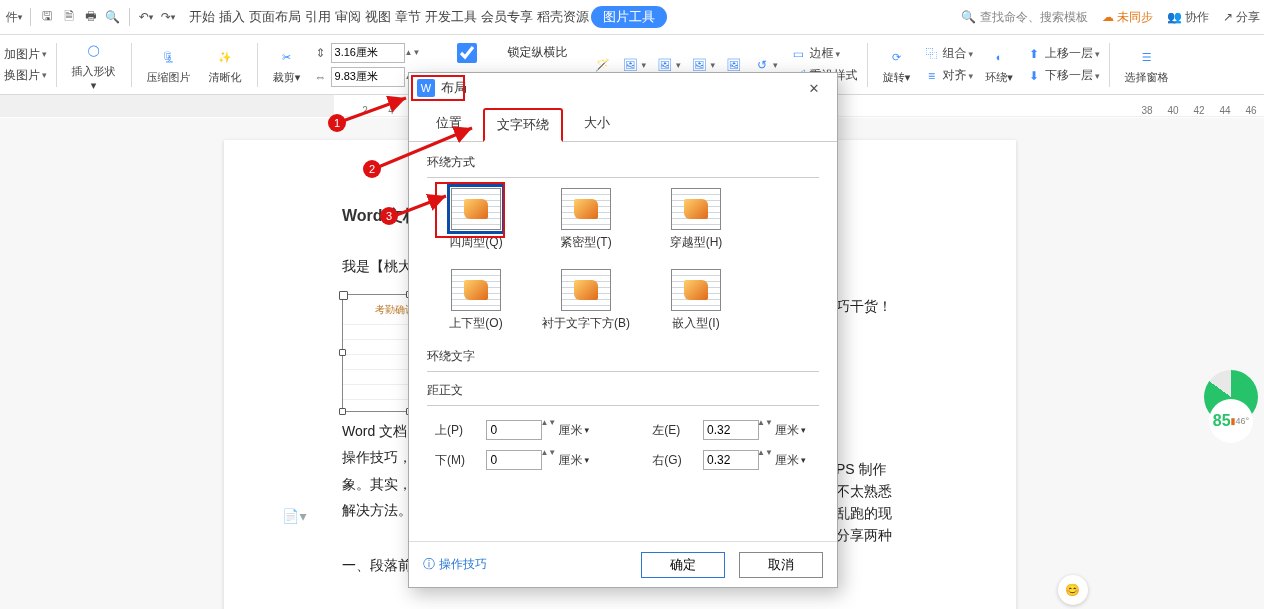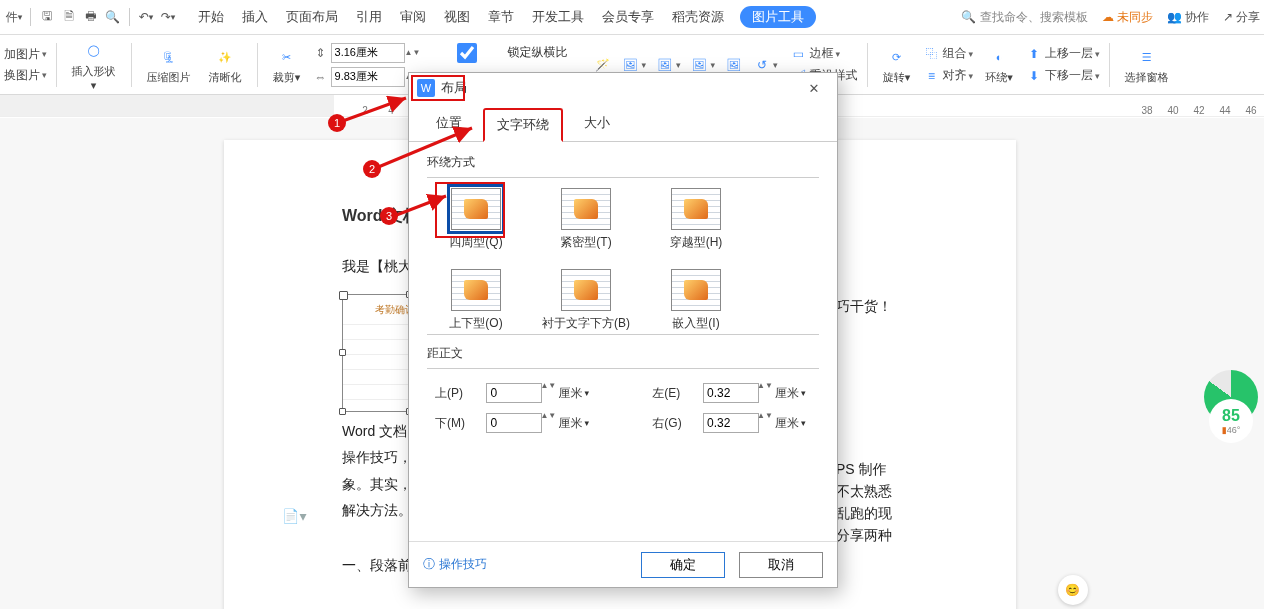--- a/index.html
+++ b/index.html
@@ -2,21 +2,21 @@
 <html><head>
 <meta charset="utf-8">
 <style>
   * { box-sizing: border-box; margin:0; padding:0; font-family: "Microsoft YaHei", Arial, sans-serif; }
   body { width:1264px; height:609px; background:#fff; overflow:hidden; font-size:12px; color:#333; position:relative;}
   
   .topbar { height:35px; border-bottom:1px solid #ddd; display:flex; align-items:center; padding:0 4px;}
   .qat { display:flex; align-items:center; gap:2px; }
   .qat .ic { width:20px; height:20px; display:flex; align-items:center; justify-content:center; color:#555;}
   .qat .sep { width:1px; height:18px; background:#ccc; margin:0 4px;}
-  .tabs { display:flex; align-items:center; gap:14px; margin-left:18px; font-size:13px; color:#444;}
+  .tabs { display:flex; align-items:center; gap:0; margin-left:9px; font-size:13px; color:#444;}
   .tabs .tab { padding:6px 2px; cursor:default;}
   .pill { background:#3a8bff; color:#fff; border-radius:11px; padding:2px 12px; font-size:13px;}
   .topright { margin-left:auto; display:flex; align-items:center; gap:14px; font-size:12px; color:#555;}
   .topright .grp { display:flex; align-items:center; gap:3px;}
   .search { display:flex; align-items:center; gap:4px; color:#888;}
   .orange { color:#e67817;}
   
   .ribbon { height:60px; border-bottom:1px solid #d9d9d9; display:flex; align-items:center; padding:0 0 0 2px; gap:6px; position:relative;}
   .rgrp { display:flex; flex-direction:column; align-items:center; justify-content:center; height:54px; padding:0 6px; font-size:11px; color:#444;}
   .rgrp .icn { width:28px; height:26px; display:flex; align-items:center; justify-content:center; color:#3a8bff;}
@@ -80,21 +80,21 @@
   .dlg-footer .tips { color:#2a77d4; display:flex; align-items:center; gap:4px; font-size:12px;}
   .dlg-footer .btns { margin-left:auto; display:flex; gap:14px;}
   .dlg-footer button { width:84px; height:26px; border:1px solid #888; background:#fff; font-size:13px;}
   .dlg-footer button.primary { border:1px solid #2a77d4;}
   
   .anno { position:absolute; z-index:50; pointer-events:none;}
   .numdot { width:18px; height:18px; border-radius:50%; background:#d11; color:#fff; font-size:11px; display:flex;align-items:center;justify-content:center; position:absolute;}
   .arrow-svg { position:absolute; overflow:visible;}
   
   .gauge { position:absolute; right:6px; top:370px; width:54px; height:54px; border-radius:50%; background:conic-gradient(#27c36a 0 306deg,#e8e8e8 306deg 360deg); display:flex; align-items:center; justify-content:center;}
-  .gauge .inner{ width:44px; height:44px; background:#fff; border-radius:50%; display:flex; flex-direction:column; align-items:center; justify-content:center;margin-top:47px;}
+  .gauge .inner{ width:44px; height:44px; background:#fff; border-radius:50%; display:flex; flex-direction:row; align-items:center; justify-content:center;margin-top:47px;}
   .gauge .big{ color:#27c36a; font-size:16px; font-weight:600;}
   .gauge .sm{ font-size:9px; color:#888;}
   .floatbtn { position:absolute; right:176px; bottom:4px; width:30px;height:30px;border-radius:50%; background:#fff; box-shadow:0 1px 4px rgba(0,0,0,.2); display:flex;align-items:center;justify-content:center; color:#f0b73a;}
   .spin { display:inline-flex; flex-direction:column; line-height:6px; font-size:8px; color:#666; margin-left:-2px;}
   
   .title-redbox { position:absolute; border:2px solid #d11; }
   .right-doc-text { position:absolute; left:836px; font-size:14px; line-height:1.9; color:#222;}
 </style>
 </head>
 <body>
@@ -366,20 +366,21 @@
       </div>
       <div class="wrap-opt">
         <div class="box">
             <div class="sw"></div>
           </div>
           <div class="lbl">嵌入型(I)</div>
       </div>
       <div class="redbox-sel" style="left:8px;top:-6px;width:70px;height:56px"></div>
     </div>
 
+    <div class="section-title" style="margin-top:16px">环绕文字</div>
     <div class="hr"></div>
 
     <div class="section-title" style="margin-top:4px">距正文</div>
     <div class="hr"></div>
     <div class="dist-grid">
       <span>上(P)</span>
       <div style="display:flex">
           <input value="0" style="">
           <span class="spin">▲▼</span>
         </div>

